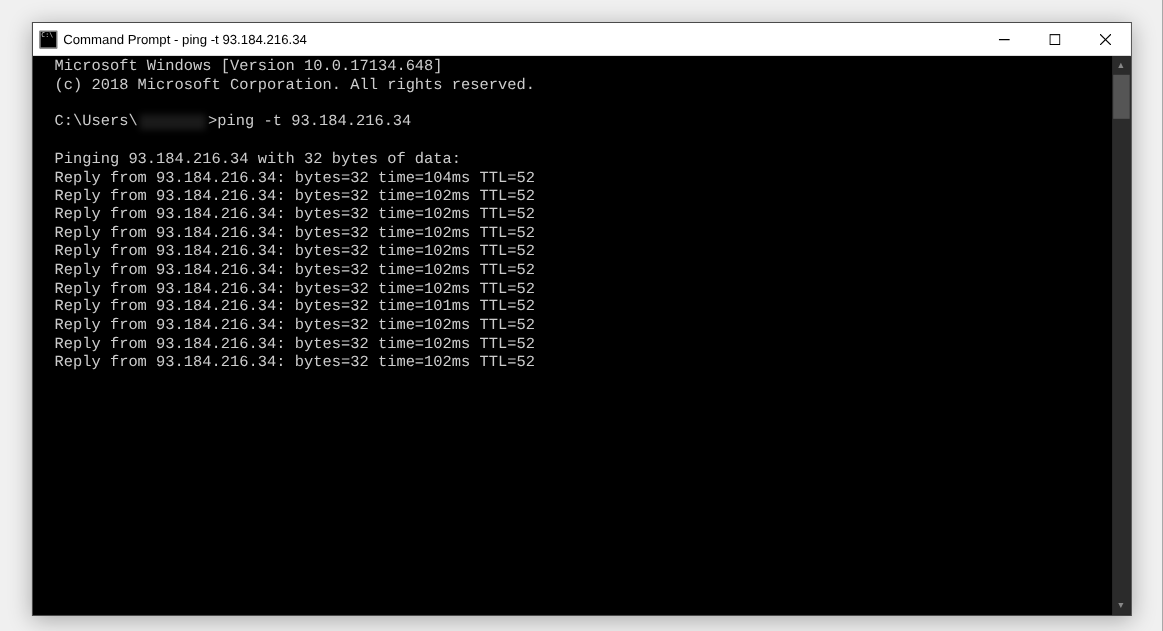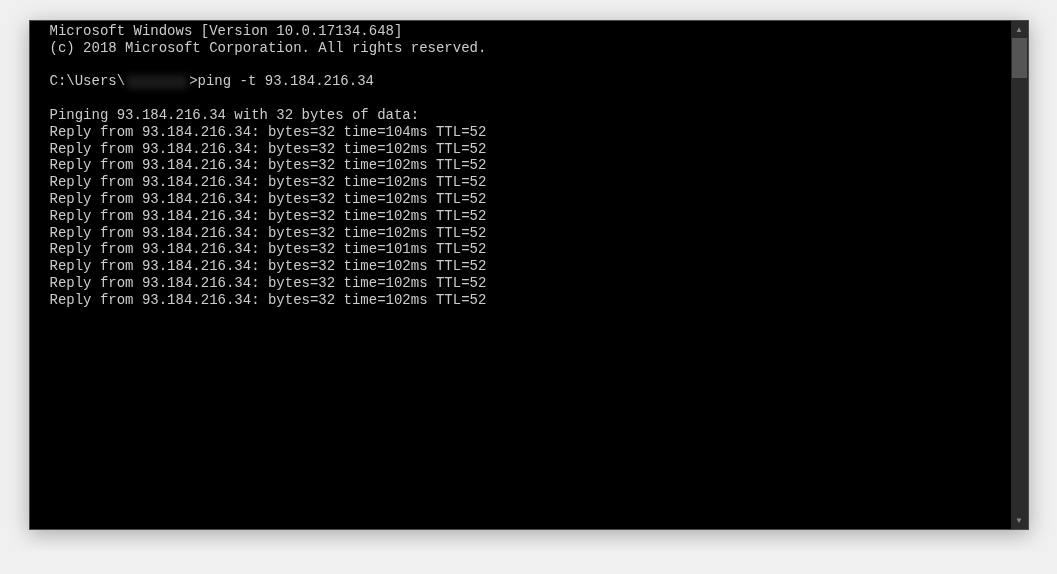--- a/index.html
+++ b/index.html
@@ -133,20 +133,44 @@
       color: #888;
       font-size: 8px;
     }
     .scroll-arrow.up { top: 0; }
     .scroll-arrow.down { bottom: 0; }
   </style>
 </head>
 <body>
 
 <div class="window">
+  <div class="titlebar">
+    <div class="titlebar-left">
+      <span class="app-icon"></span>
+      <span class="title-text">Command Prompt - ping  -t 93.184.216.34</span>
+    </div>
+    <div class="titlebar-controls">
+      <div class="titlebar-btn">
+        <svg viewBox="0 0 10 10">
+            <line x1="0" y1="5" x2="10" y2="5"></line>
+          </svg>
+      </div>
+      <div class="titlebar-btn">
+        <svg viewBox="0 0 10 10">
+            <rect x="0.5" y="0.5" width="9" height="9"></rect>
+          </svg>
+      </div>
+      <div class="titlebar-btn close">
+        <svg viewBox="0 0 10 10">
+            <line x1="0" y1="0" x2="10" y2="10"></line>
+            <line x1="10" y1="0" x2="0" y2="10"></line>
+          </svg>
+      </div>
+    </div>
+  </div>
 
   <div class="terminal-wrapper">
     <div class="terminal"><span class="line">Microsoft Windows [Version 10.0.17134.648]</span><span class="line">(c) 2018 Microsoft Corporation. All rights reserved.</span><span class="line"> </span><span class="line"><span>C:\Users\</span><span class="blur-user"></span><span>&gt;ping -t 93.184.216.34</span></span><span class="line"> </span><span class="line">Pinging 93.184.216.34 with 32 bytes of data:</span><span id="replies-container"><span class="line">Reply from 93.184.216.34: bytes=32 time=104ms TTL=52</span><span class="line">Reply from 93.184.216.34: bytes=32 time=102ms TTL=52</span><span class="line">Reply from 93.184.216.34: bytes=32 time=102ms TTL=52</span><span class="line">Reply from 93.184.216.34: bytes=32 time=102ms TTL=52</span><span class="line">Reply from 93.184.216.34: bytes=32 time=102ms TTL=52</span><span class="line">Reply from 93.184.216.34: bytes=32 time=102ms TTL=52</span><span class="line">Reply from 93.184.216.34: bytes=32 time=102ms TTL=52</span><span class="line">Reply from 93.184.216.34: bytes=32 time=101ms TTL=52</span><span class="line">Reply from 93.184.216.34: bytes=32 time=102ms TTL=52</span><span class="line">Reply from 93.184.216.34: bytes=32 time=102ms TTL=52</span><span class="line">Reply from 93.184.216.34: bytes=32 time=102ms TTL=52</span></span></div>
 
     <div class="scrollbar">
       <div class="scroll-arrow up">▲</div>
       <div class="scroll-thumb"></div>
       <div class="scroll-arrow down">▼</div>
     </div>
   </div>

